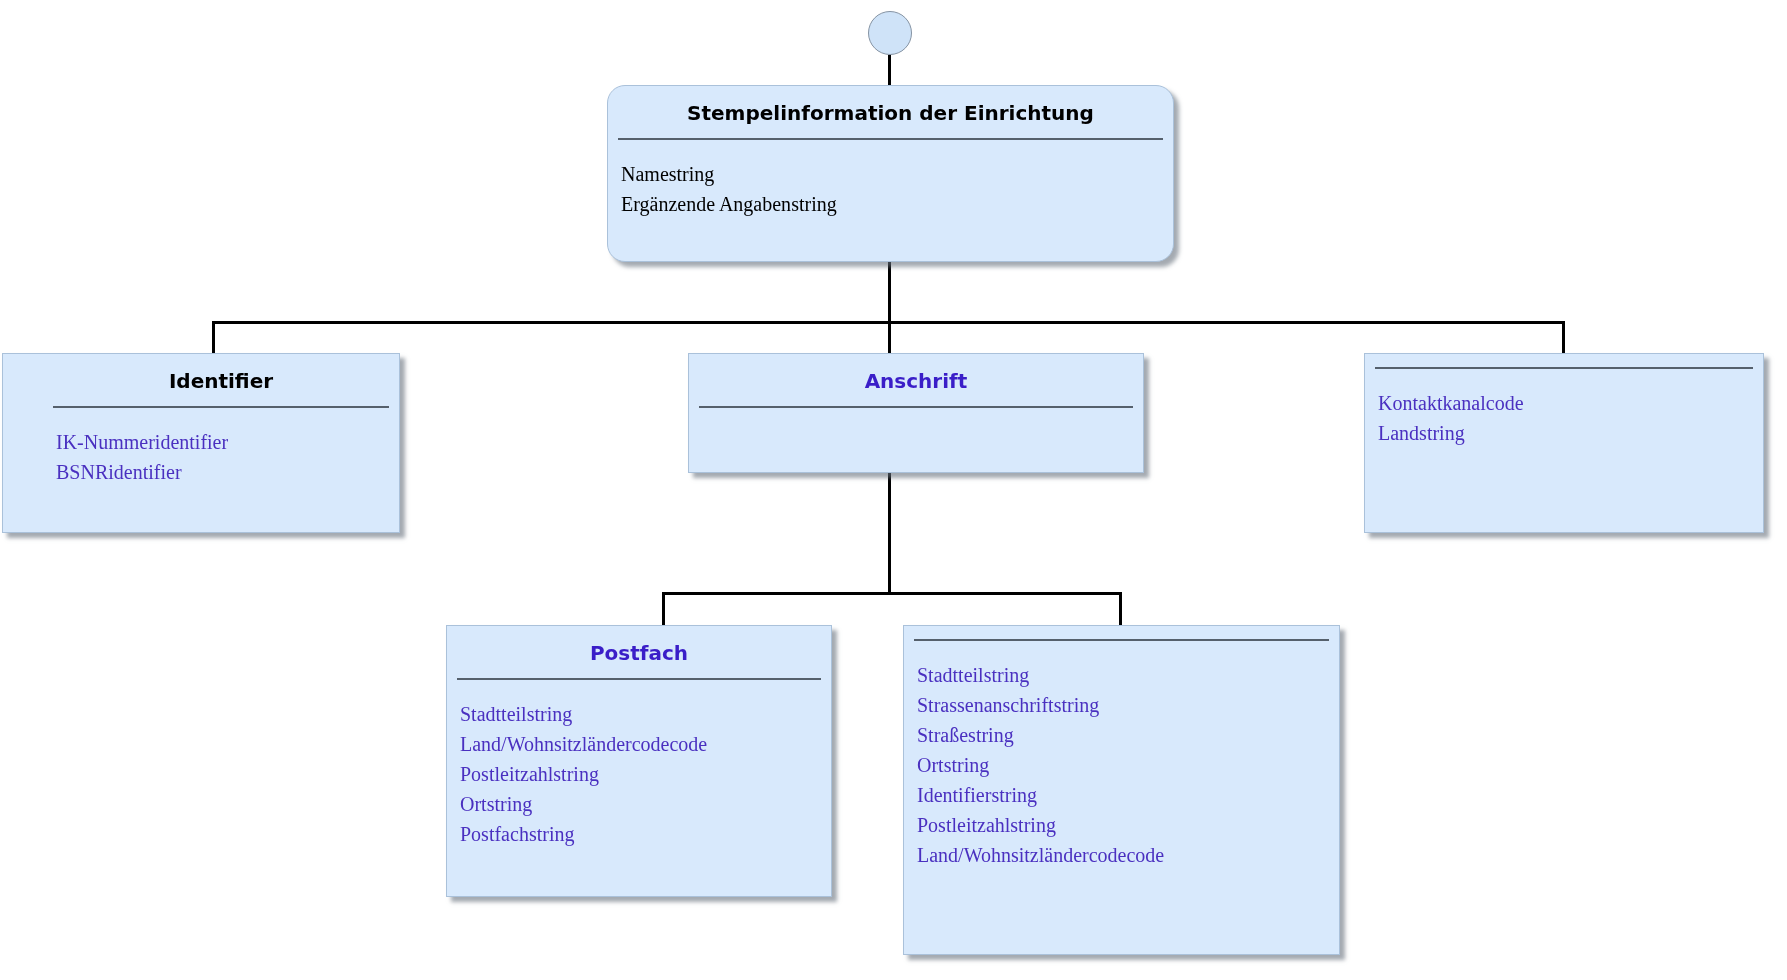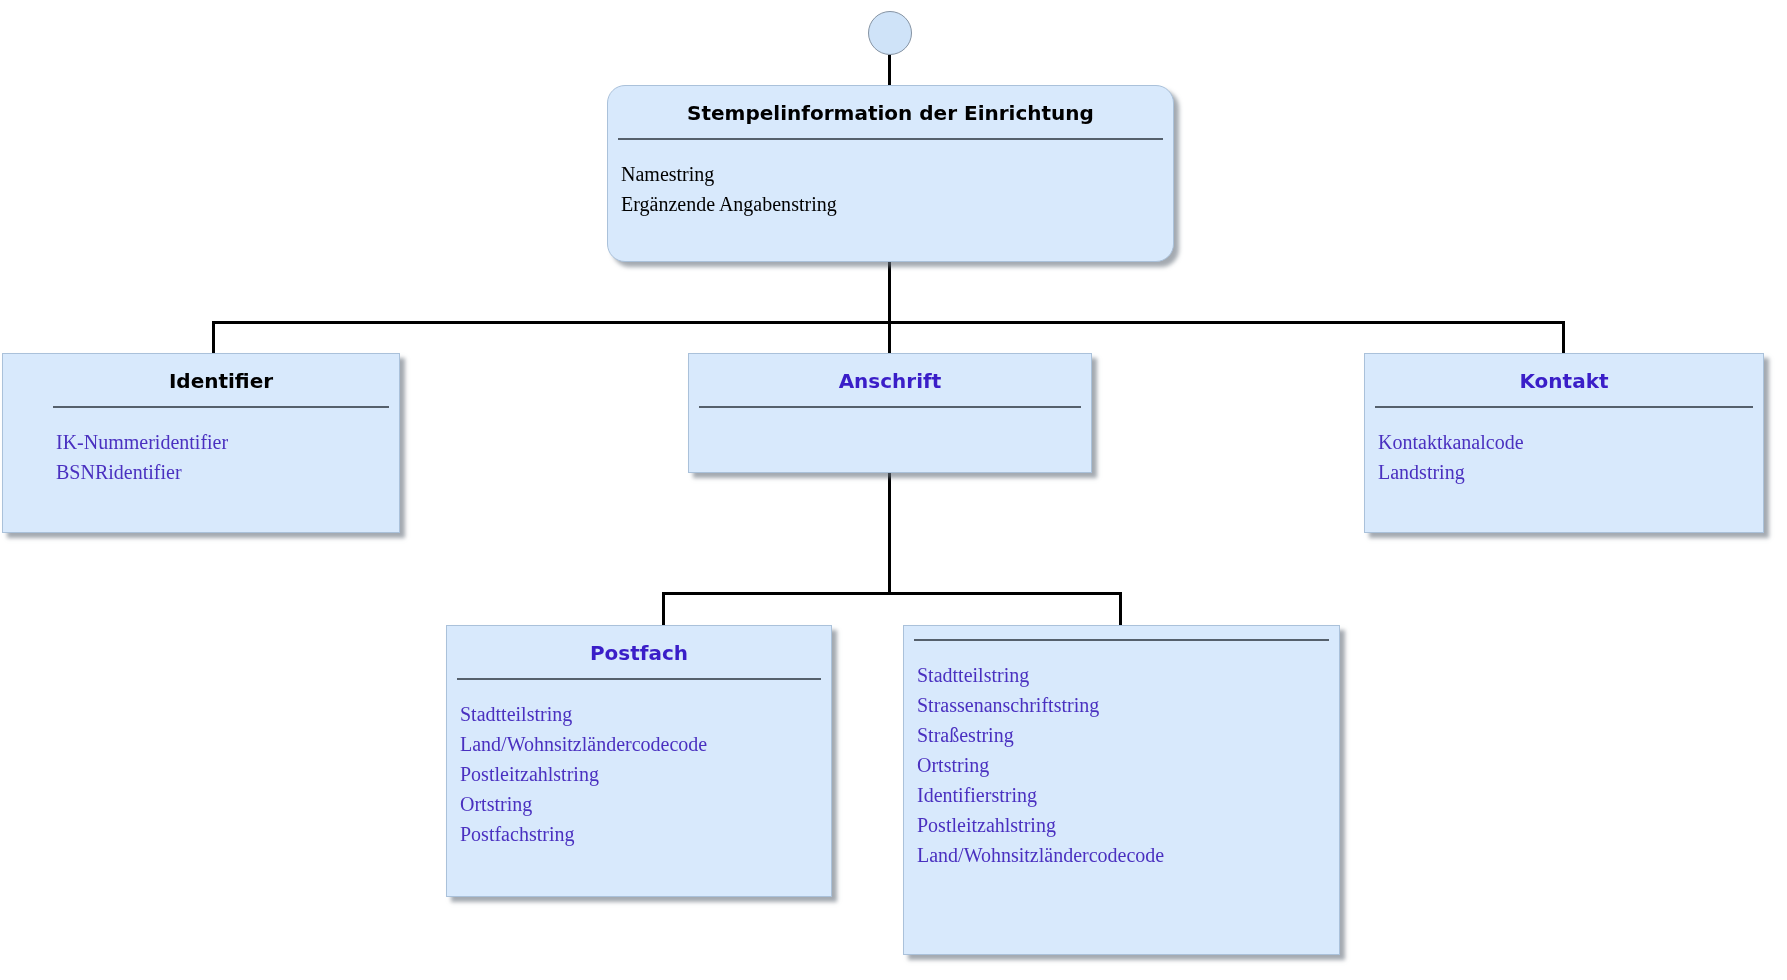--- a/index.html
+++ b/index.html
@@ -65,21 +65,21 @@
   .entity.attrs-purple .entity-attrs{color:var(--accent-attr);}
   .attr-row{
     display:flex;
     line-height:30px;
     white-space:nowrap;
     font-family:Liberation Serif, serif;
   }
   
   #box-root{left:607px;top:85px;width:567px;height:177px;border-radius:18px;}
   #box-identifier{left:2px;top:353px;width:398px;height:180px;padding-left:40px;}
-  #box-anschrift{left:688px;top:353px;width:404px;height:120px;}
+  #box-anschrift{left:688px;top:353px;width:456px;height:120px;}
   #box-kontakt{left:1364px;top:353px;width:400px;height:180px;}
   #box-postfach{left:446px;top:625px;width:386px;height:272px;}
   #box-strassenanschrift{left:903px;top:625px;width:437px;height:330px;}
 </style>
 </head>
 <body>
 
 <div class="canvas">
 
   <span class="root-circle"></span>
@@ -125,21 +125,20 @@
       </div>
   </div>
 
   <div class="entity accent attrs-purple" id="box-anschrift">
     <div class="entity-title">Anschrift</div>
     <div class="entity-divider"></div>
     <div class="entity-attrs"></div>
   </div>
 
   <div class="entity accent attrs-purple" id="box-kontakt">
-    <div class="entity-title">Kontakt</div>
     <div class="entity-divider"></div>
     <div class="entity-attrs">
         <div class="attr-row">
           <span>Kontaktkanal</span>
           <span>code</span>
         </div>
         <div class="attr-row">
           <span>Land</span>
           <span>string</span>
         </div>

